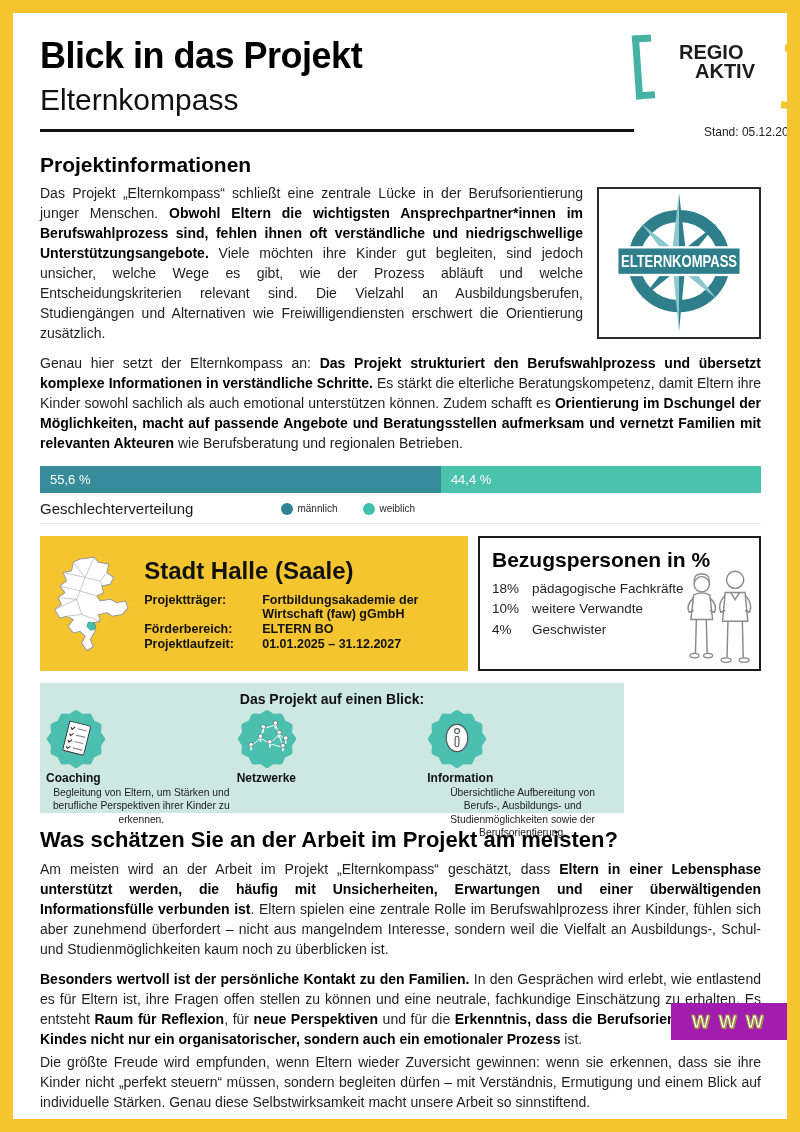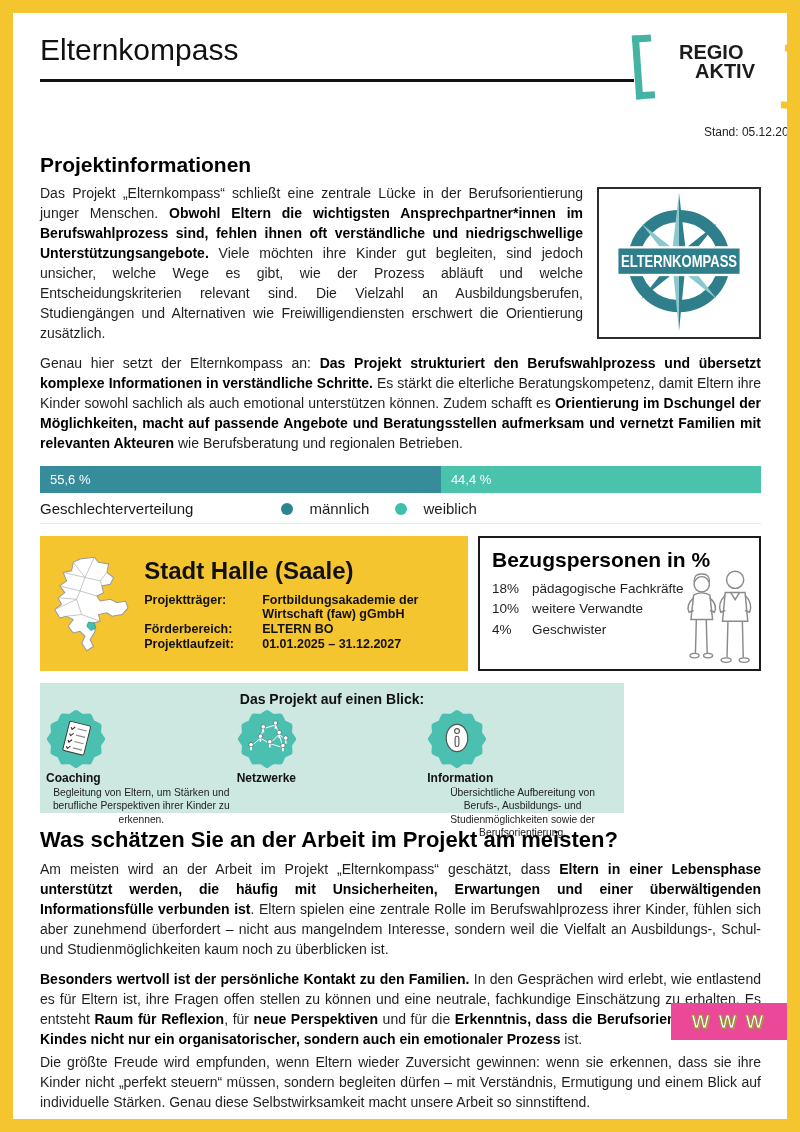--- a/index.html
+++ b/index.html
@@ -35,21 +35,21 @@
                display:flex;align-items:center;justify-content:center;margin-top:4px;}
 
   
   .gender-bar{display:flex;width:721px;height:27px;margin-top:13px;}
   .gender-bar .seg{color:#fff;font-size:13px;line-height:27px;padding-left:10px;box-sizing:border-box;}
   .seg-male{width:55.6%;background:#378C9B;}
   .seg-female{width:44.4%;background:#4BC2AC;}
   .legend-row{display:flex;align-items:center;margin-top:7px;border-bottom:1px solid #e8e8e8;padding-bottom:6px;}
   .legend-title{font-size:15px;color:#1a1a1a;}
   .legend-items{display:flex;gap:26px;margin-left:88px;}
-  .legend-item{display:flex;align-items:center;gap:16px;font-size:15px;}
+  .legend-item{display:flex;align-items:center;gap:4px;font-size:10px;}
   .dot{width:12px;height:12px;border-radius:50%;display:inline-block;}
   .dot-male{background:#2F8494;}
   .dot-female{background:#3FBFAD;}
 
   
   .boxes-row{display:flex;gap:10px;margin-top:12px;}
   .halle-box{width:428px;height:135px;background:#F5C52F;box-sizing:border-box;display:flex;align-items:center;padding:6px 8px;}
   .halle-text{margin-left:12px;}
   .halle-city{font-size:24px;font-weight:bold;color:#111;margin:0 0 8px 0;}
   .halle-grid{display:grid;grid-template-columns:112px 1fr;font-size:12.5px;font-weight:bold;color:#111;row-gap:1px;column-gap:6px;}
@@ -70,33 +70,34 @@
   .badge{width:60px;height:60px;}
   .overview-title{font-size:12px;font-weight:bold;color:#111;margin-top:2px;}
   .overview-text{font-size:10.3px;line-height:1.28;text-align:center;color:#222;margin-top:1px;padding:0 6px;}
   .migration-box{width:129px;height:130px;background:#4297A2;box-sizing:border-box;color:#fff;
                  display:flex;flex-direction:column;align-items:center;justify-content:center;text-align:center;}
   .migration-value{font-size:40px;letter-spacing:1px;text-shadow:1px 2px 3px rgba(0,0,0,.28);}
   .migration-label{font-size:12.5px;font-weight:bold;margin-top:10px;line-height:1.35;padding:0 4px;}
 
   .appr-p2{margin-top:10px;}
   .appr-p3{margin-top:3px;}
-  .www-tab{position:absolute;right:0;top:990px;width:116px;height:37px;background:#ec4899;
+  .www-tab{position:absolute;right:0;top:990px;width:116px;height:37px;background:#a21caf;
            display:flex;align-items:center;justify-content:center;cursor:pointer;}
   .www-text{color:#fff;font-weight:bold;font-size:19px;letter-spacing:9px;padding-left:6px;
             -webkit-text-stroke:1px #9c8c3a;text-shadow:1px 1px 0 #b3a04a;}
 </style>
 </head>
 <body>
 
 <div class="page">
   <div class="sheet">
 
     <div class="header-row">
       <div>
+        <h1 class="page-title">Blick in das Projekt</h1>
         <div class="page-subtitle">Elternkompass</div>
         <div class="title-rule"></div>
       </div>
       <div class="header-right">
         <div class="regio-logo">
           <span class="bracket bracket-left"></span>
           <span class="regio-text">
             <div>REGIO</div>
             <div class="l2">AKTIV</div>
           </span>

